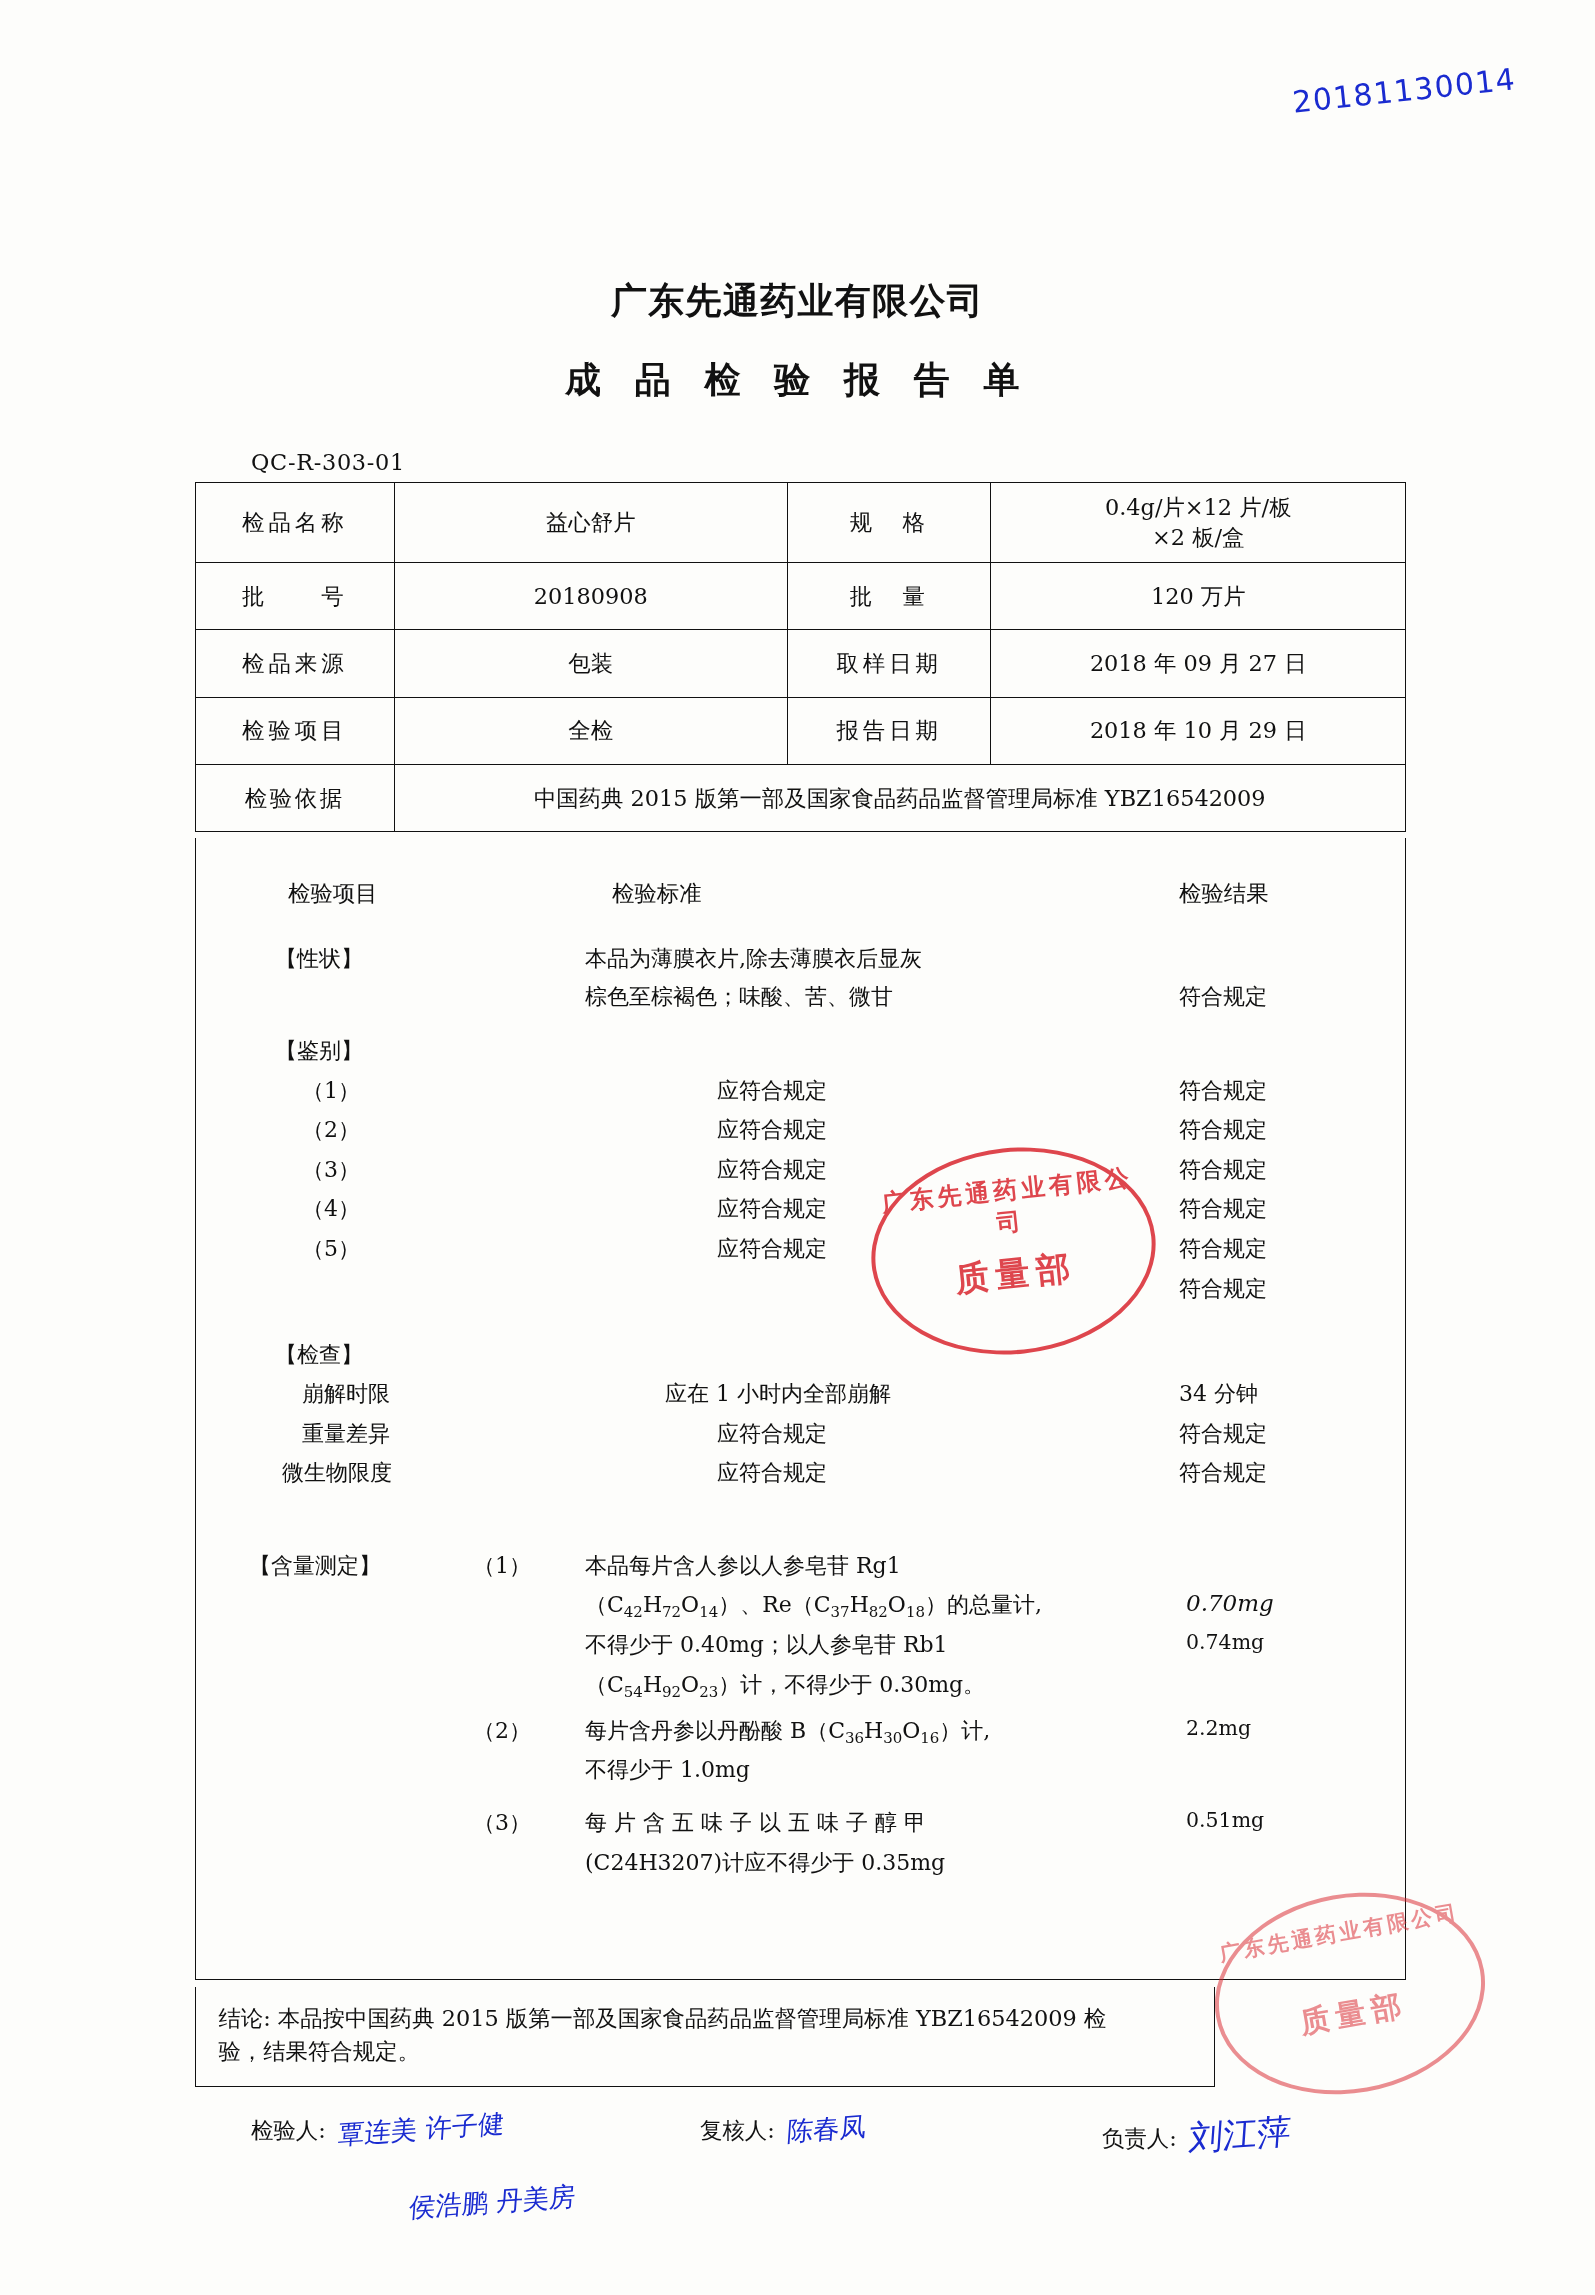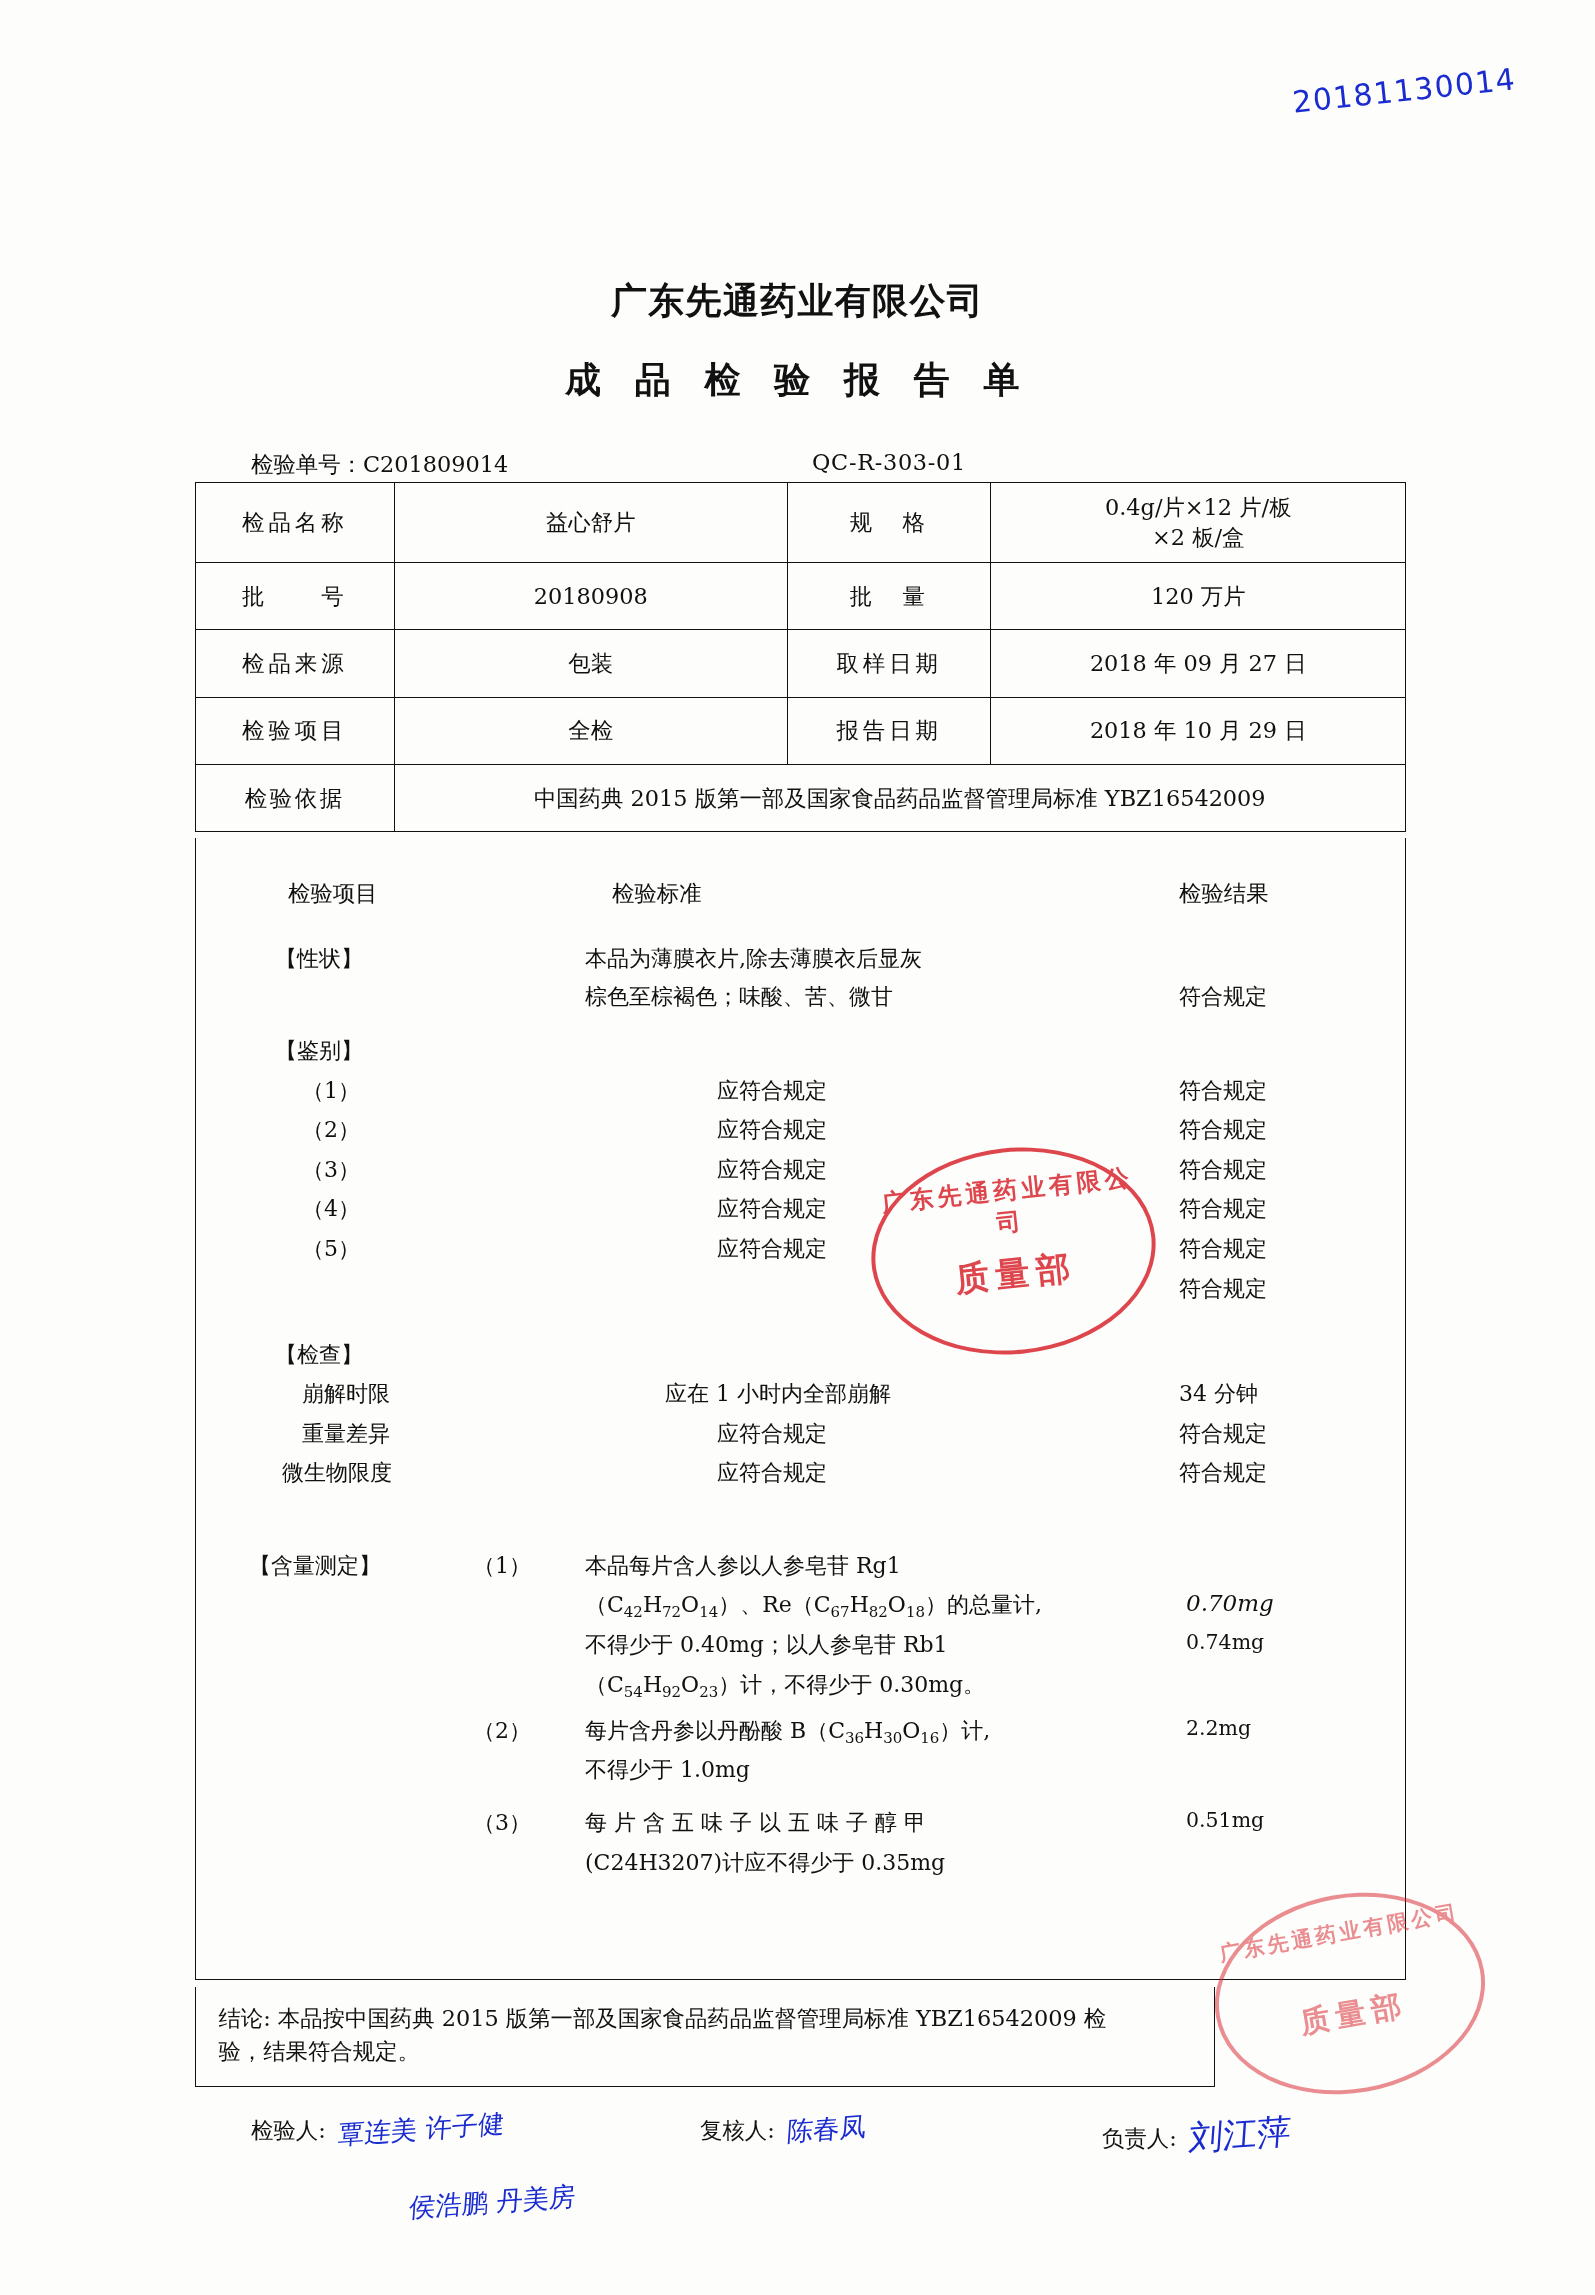--- a/index.html
+++ b/index.html
@@ -241,23 +241,20 @@
 
 <div class="page">
 
   <div class="handwriting" id="doc-number-handwritten">20181130014</div>
 
   <div class="company-name">广东先通药业有限公司</div>
 
   <div class="report-title">成 品 检 验 报 告 单</div>
 
   <div class="meta-row">
-    <div class="inspect-no">
-      <span>检验单号：</span><span>C201809014</span>
-    </div>
     <div class="form-code">QC-R-303-01</div>
   </div>
 
   <table class="main">
     <tbody>
         <tr>
       <td class="label">检品名称</td>
       <td class="value1">益心舒片</td>
       <td class="label2">规　格</td>
       <td class="value2 spec-cell">
@@ -337,21 +334,21 @@
     <div class="row" style="top:581px; left:521px;">应符合规定</div>
     <div class="row c-res-r" style="top:581px;">符合规定</div>
 
     <div class="row" style="top:620px; left:86px;">微生物限度</div>
     <div class="row" style="top:620px; left:521px;">应符合规定</div>
     <div class="row c-res-r" style="top:620px;">符合规定</div>
 
     <div class="row" style="top:713px; left:53px;">【含量测定】</div>
     <div class="row" style="top:713px; left:277px;">（1）</div>
     <div class="row" style="top:713px; left:389px;">本品每片含人参以人参皂苷 Rg1</div>
-    <div class="row" style="top:752px; left:389px;">（C<sub>42</sub>H<sub>72</sub>O<sub>14</sub>）、Re（C<sub>67</sub>H<sub>82</sub>O<sub>18</sub>）的总量计,</div>
+    <div class="row" style="top:752px; left:389px;">（C<sub>42</sub>H<sub>72</sub>O<sub>14</sub>）、Re（C<sub>37</sub>H<sub>82</sub>O<sub>18</sub>）的总量计,</div>
     <div class="row" style="top:792px; left:389px;">不得少于 0.40mg；以人参皂苷 Rb1</div>
     <div class="row" style="top:832px; left:389px;">（C<sub>54</sub>H<sub>92</sub>O<sub>23</sub>）计，不得少于 0.30mg。</div>
     <div class="row" style="top:752px; left:990px; font-size:23px;font-style:italic;">0.70mg</div>
     <div class="row" style="top:792px; left:990px; font-size:20.5px;">0.74mg</div>
 
     <div class="row" style="top:878px; left:277px;">（2）</div>
     <div class="row" style="top:878px; left:389px;">每片含丹参以丹酚酸 B（C<sub>36</sub>H<sub>30</sub>O<sub>16</sub>）计,</div>
     <div class="row" style="top:917px; left:389px;">不得少于 1.0mg</div>
     <div class="row" style="top:878px; left:990px; font-size:20.5px;">2.2mg</div>
 

